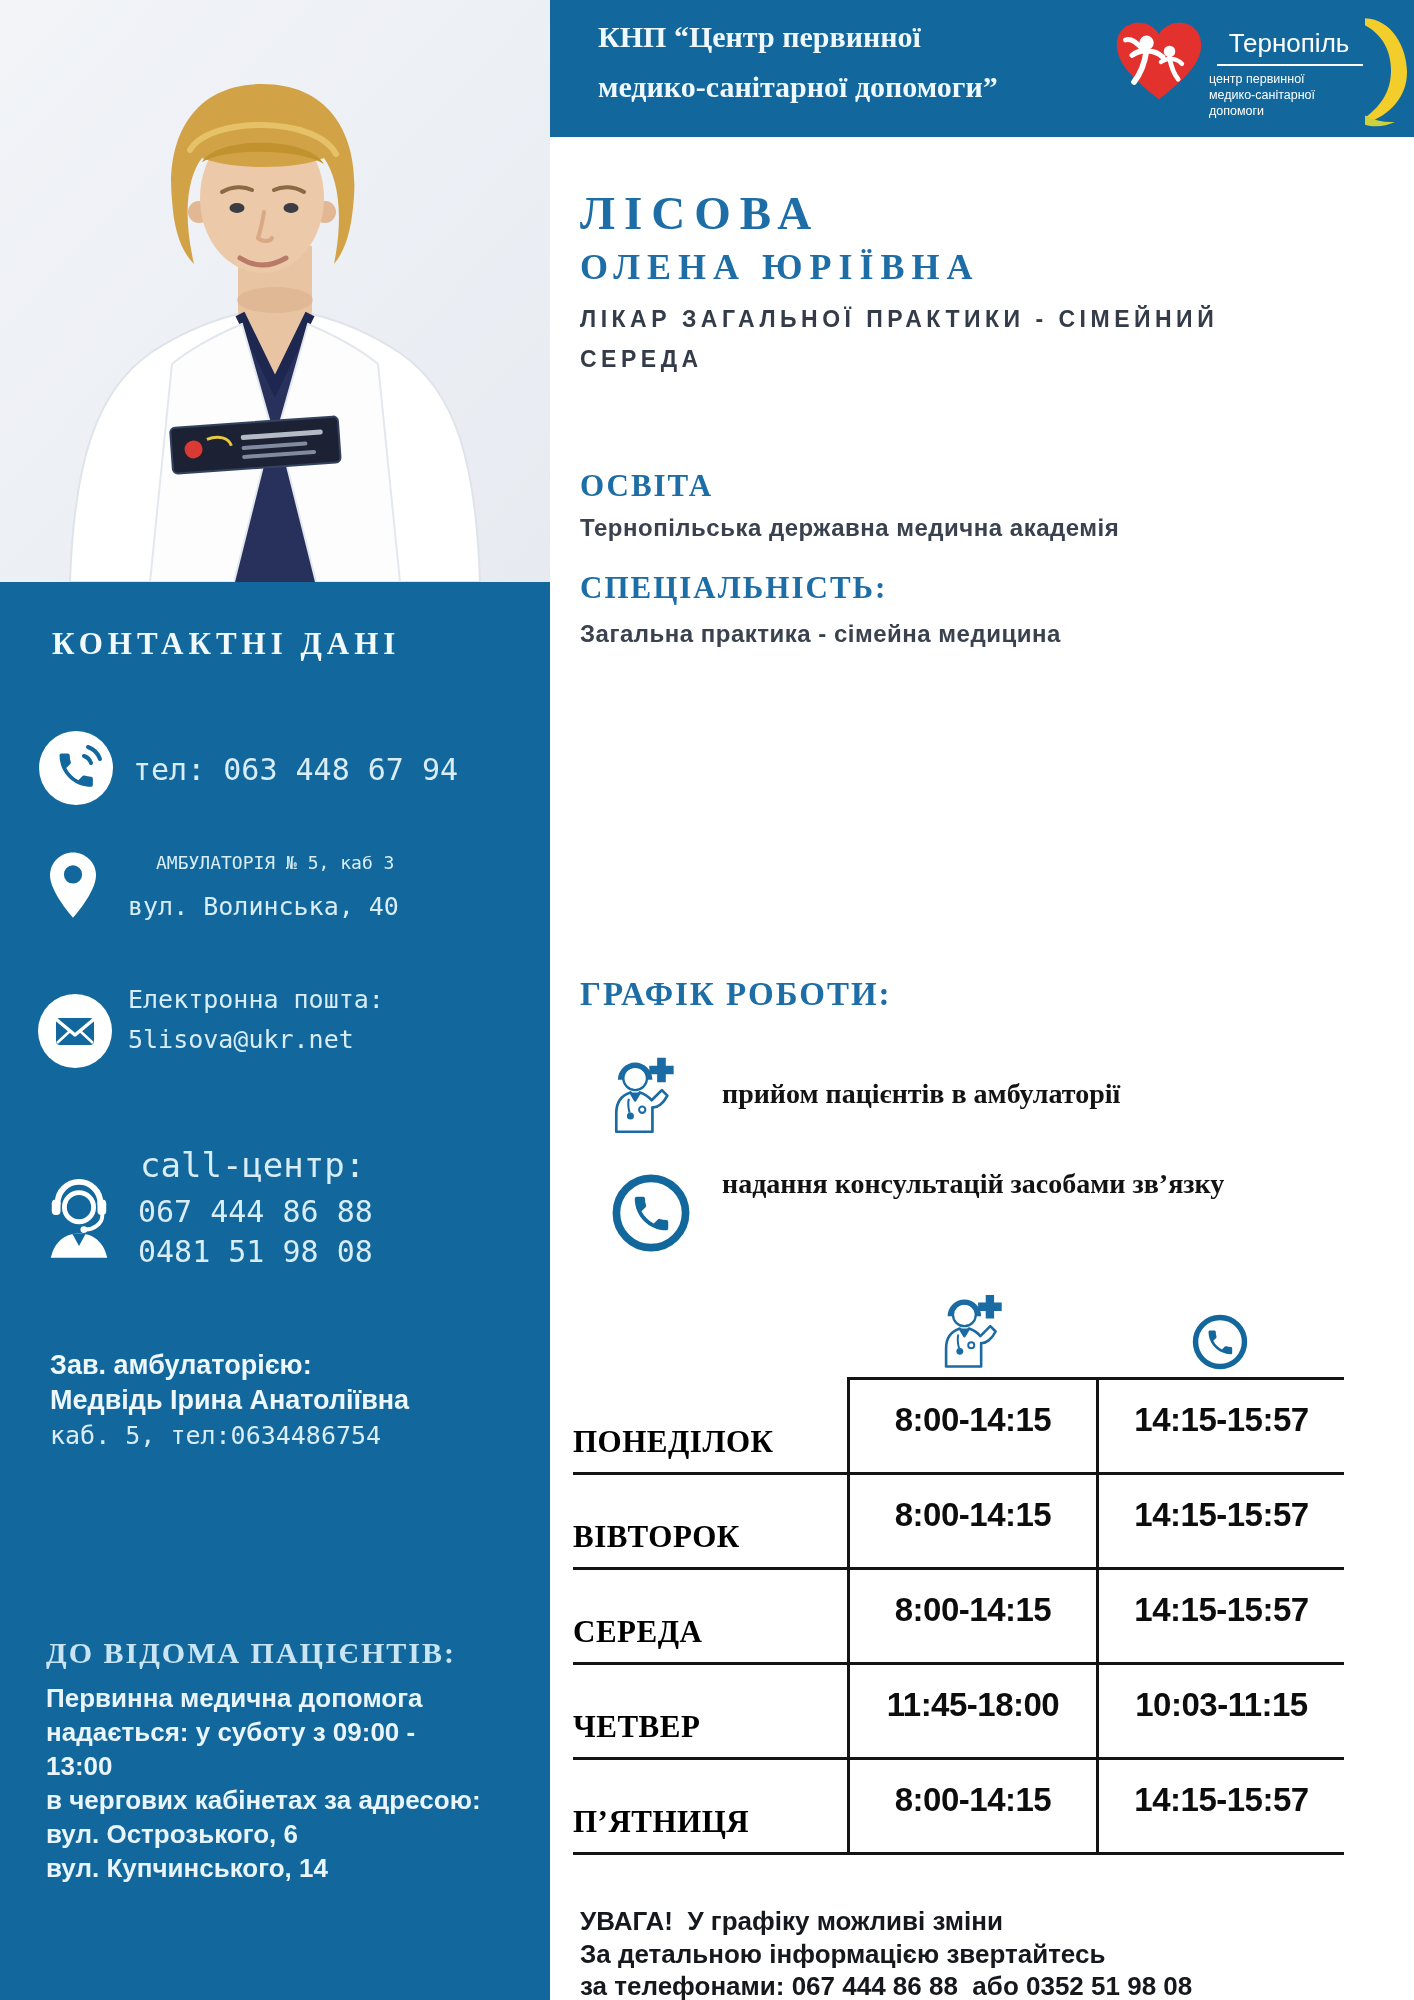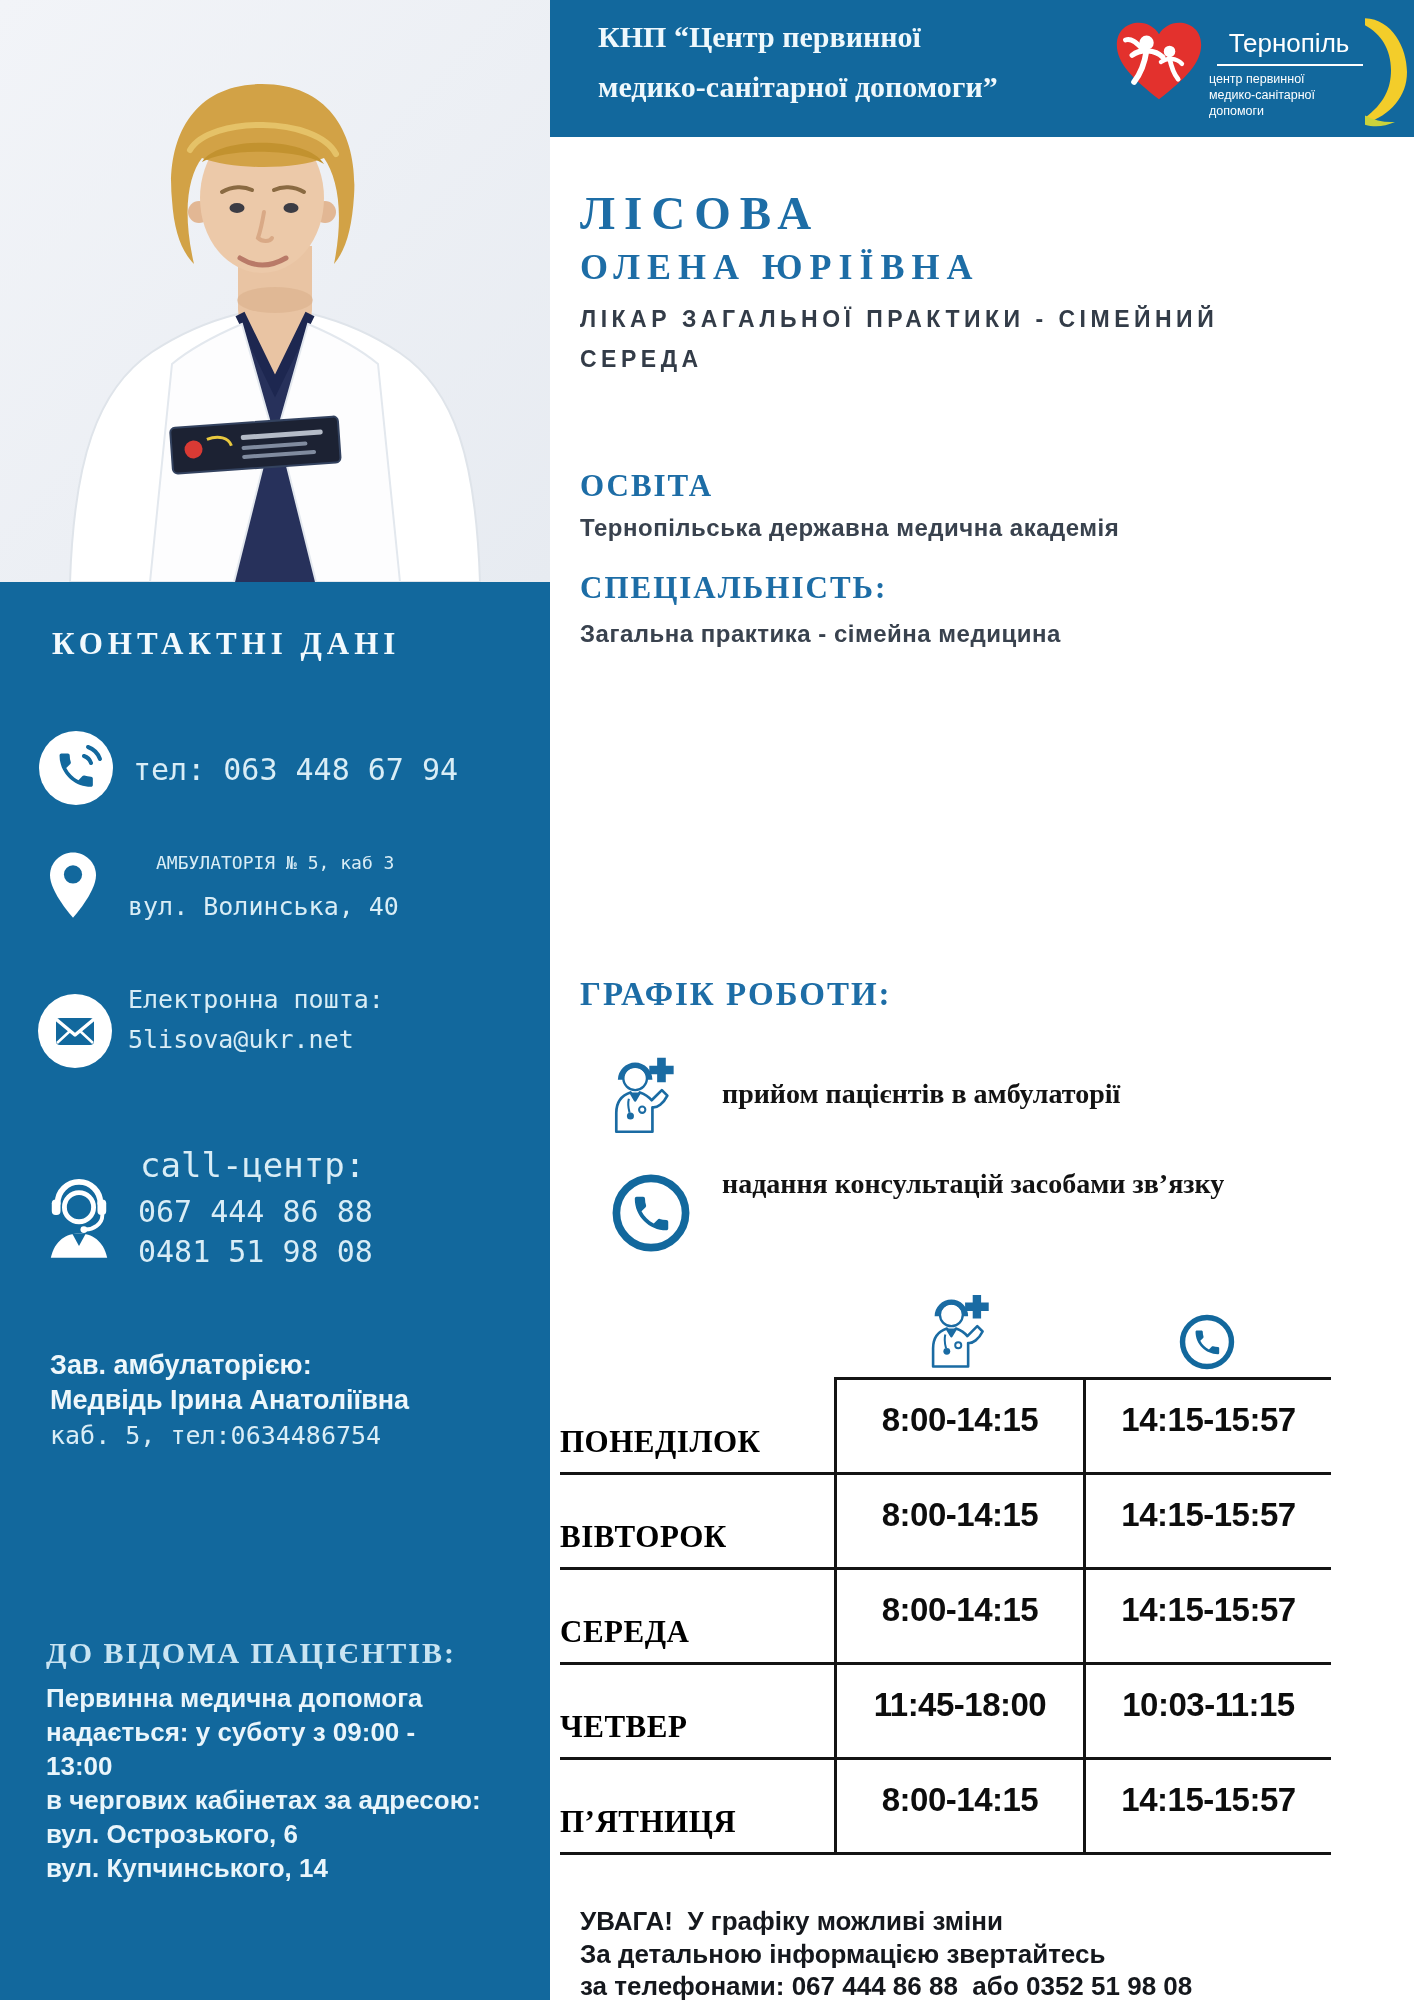--- a/index.html
+++ b/index.html
@@ -55,21 +55,21 @@
   .sec-text{left:580px;font-size:24px;font-weight:bold;color:#39424E;letter-spacing:0.5px;}
   .sched-title{left:580px;top:976px;font-size:33px;letter-spacing:2px;}
   .mode-icon-doc{left:610px;top:1046px;width:66px;height:96px;}
   .mode1-text{left:722px;top:1078px;}
   .mode-icon-ph{left:610px;top:1172px;width:82px;height:82px;}
   .mode-text{font-family:"Liberation Serif",serif;font-weight:bold;font-size:28px;color:#131313;}
   .mode2-l1{left:722px;top:1168px;}
   .mode2-l2{left:722px;top:1210px;}
 
   
-  .sched-table{left:560px;top:1305px;width:771px;display:grid;
+  .sched-table{left:573px;top:1305px;width:771px;display:grid;
       grid-template-columns:274px 249px 248px;grid-template-rows:75px repeat(5,95px);}
   .cell{position:relative;}
   .bline{border-bottom:3px solid #141414;}
   .lline{border-left:3px solid #141414;}
   .h-icon{display:flex;align-items:flex-end;justify-content:center;}
   .c-day{display:flex;align-items:flex-end;padding-bottom:12px;
          font-family:"Liberation Serif",serif;font-weight:bold;font-size:31px;color:#000;letter-spacing:0.5px;}
   .c-time{display:flex;align-items:center;justify-content:center;
           font-size:33px;font-weight:bold;color:#0d0d0d;letter-spacing:-0.5px;}
   .c-time span{position:relative;top:-6px;}

